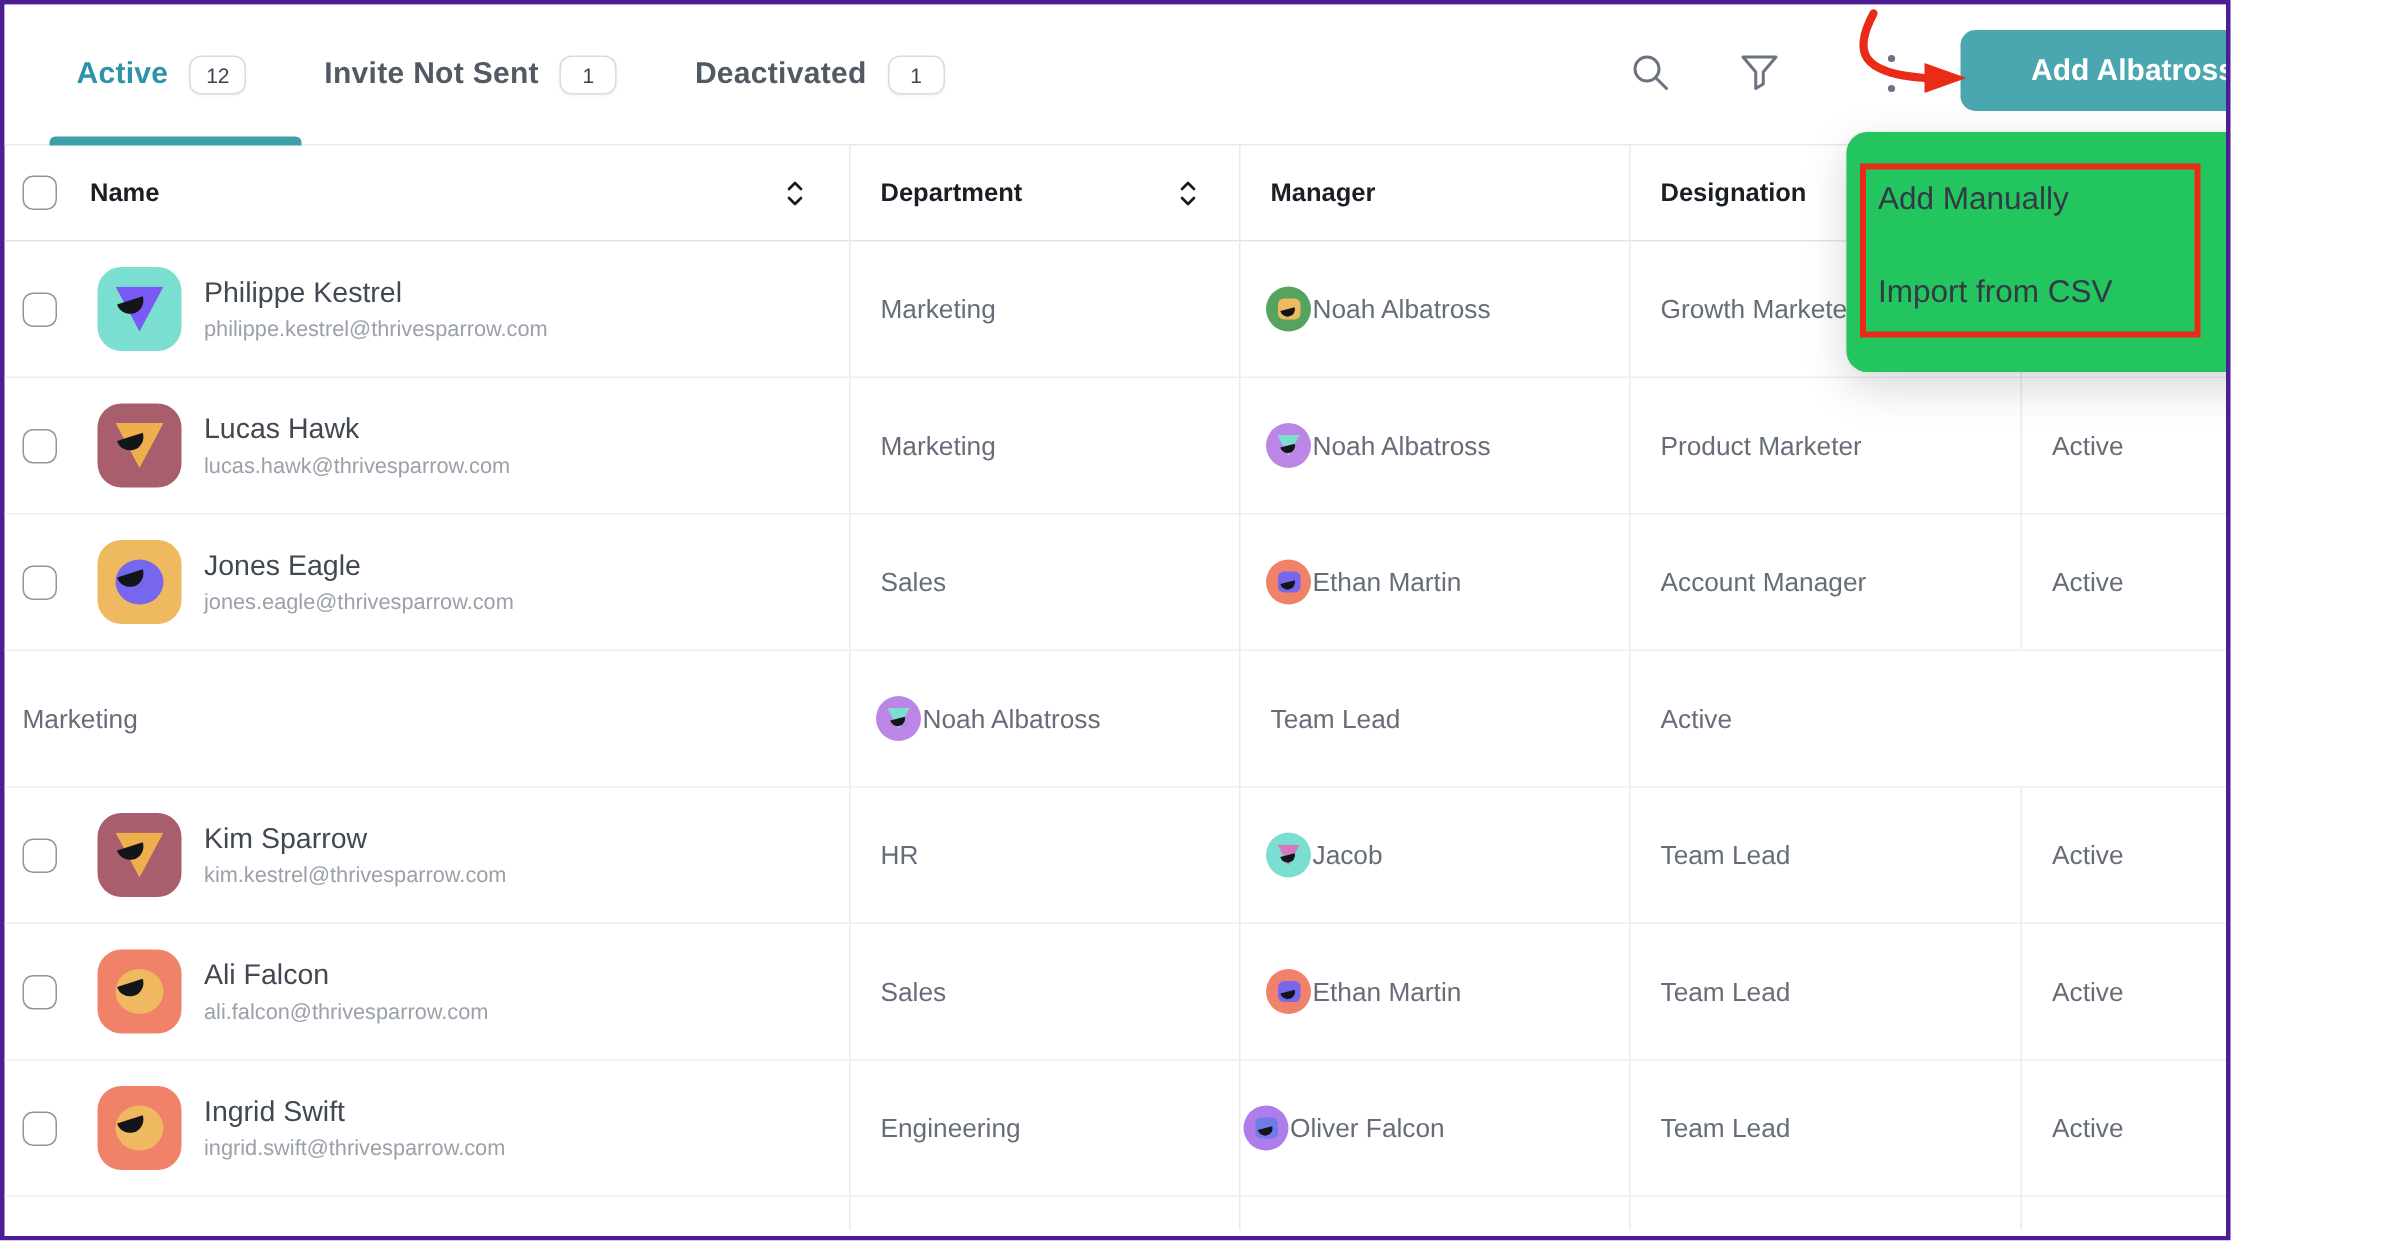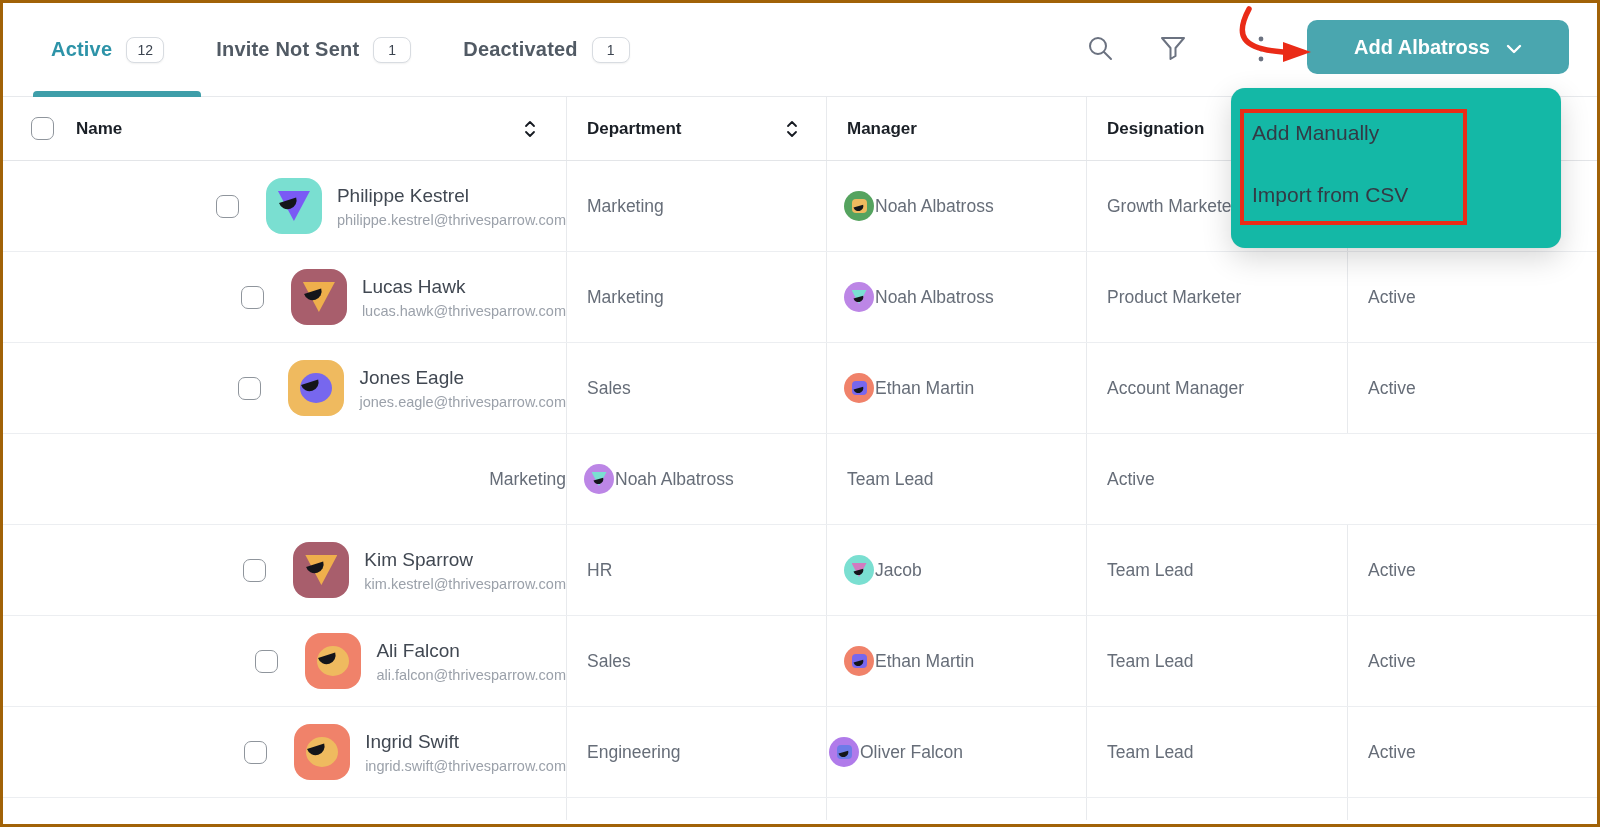--- a/index.html
+++ b/index.html
@@ -1,21 +1,21 @@
 <!DOCTYPE html>
 <html><head>
 <meta charset="utf-8">
 <style>
   * { margin:0; padding:0; box-sizing:border-box; }
   html,body { background:#fff; }
   body { font-family:"Liberation Sans", sans-serif; }
 
   .frame{
-    position:relative; width:1600px; height:827px;
-    border:3px solid #a16207; background:#fff; overflow:hidden;
+    position:relative; width:1487px; height:827px;
+    border:3px solid #4c1d95; background:#fff; overflow:hidden;
   }
 
   
   .topbar{ position:relative; height:94px; border-bottom:1px solid #e7e9ec; background:#fff; }
   .tabs{ position:absolute; left:48px; top:0; height:100%; display:flex; align-items:center; gap:52px; }
   .tab{ display:flex; align-items:center; gap:14px; cursor:pointer; }
   .tab-label{ font-size:20px; font-weight:700; color:#515a64; letter-spacing:.2px; }
   .tab.active .tab-label{ color:#2d93a8; }
   .tab-badge{
     min-width:38px; padding:4px 10px; text-align:center;
@@ -42,21 +42,21 @@
 
   
   .table{ position:relative; }
   .thead, .row{
     display:grid; grid-template-columns:563px 260px 260px 261px 1fr;
   }
   .thead{ height:64px; border-bottom:1px solid #e3e5e8; }
   .row{ height:91px; border-bottom:1px solid #eceef1; }
   .row.filler{ height:22px; border-bottom:none; }
   .cell{ display:flex; align-items:center; padding-left:20px; border-left:1px solid #e8eaed; min-width:0; }
-  .cell:first-child{ border-left:none; padding-left:28px;justify-content:flex-end; }
+  .cell:first-child{ border-left:none; padding-left:12px; }
 
   .th-label{ font-size:17px; font-weight:700; color:#1a1f26; }
   .sort{ margin-left:auto; margin-right:30px; cursor:pointer; display:flex; }
 
   .checkbox{
     width:23px; height:23px; border:1.6px solid #8f959c; border-radius:7px;
     background:#fff; flex:0 0 auto; cursor:pointer;
   }
   .thead .checkbox{ margin-right:22px; }
 
@@ -87,21 +87,21 @@
   .person{ margin-left:15px; min-width:0; }
   .person-name{ font-size:19px; color:#414852; margin-bottom:5px; }
   .person-email{ font-size:14.5px; color:#9ba1aa; }
 
   .cell-text{ font-size:17.5px; color:#666d78; white-space:nowrap; overflow:hidden; }
   .manager-name{ font-size:17.5px; color:#666d78; margin-left:1px; white-space:nowrap; }
 
   
   .dropdown{
     position:absolute; left:1228px; top:85px; width:330px; height:160px;
-    background:#14b8a6; border-radius:14px;
+    background:#22c55e; border-radius:14px;
     box-shadow:0 10px 30px rgba(0,0,0,.16), 0 0 1px rgba(0,0,0,.12);
     z-index:20;
     padding-left:42px;
   }
   .menu-item{ position:absolute; left:21px; font-size:21px; color:#333a45; cursor:pointer; white-space:nowrap; }
   .menu-item.first{ top:33px; }
   .menu-item.second{ top:95px; }
 
   .anno-rect{
     position:absolute; left:1237px; top:106px; width:227px; height:116px;

